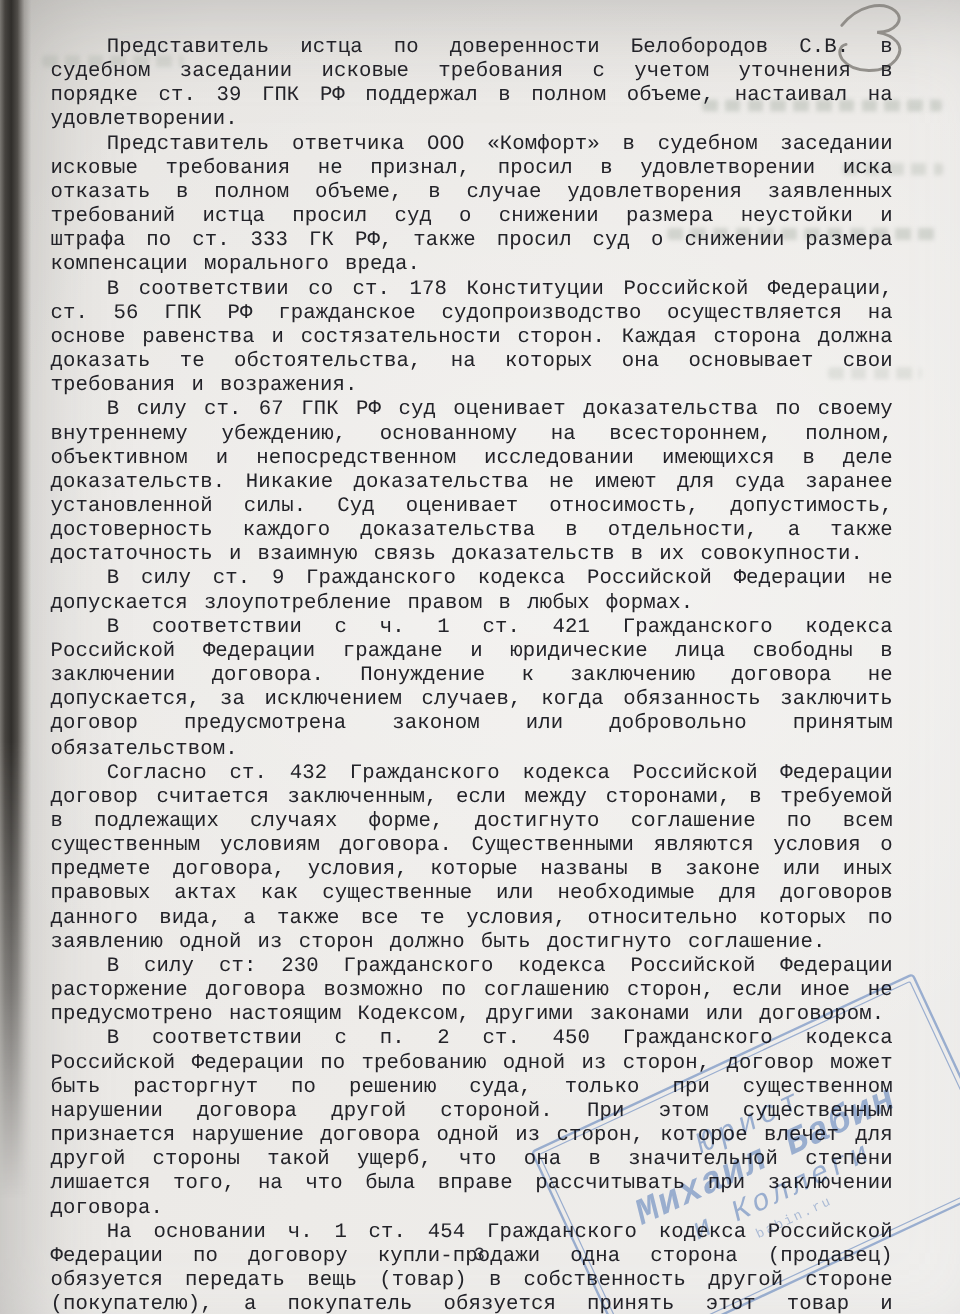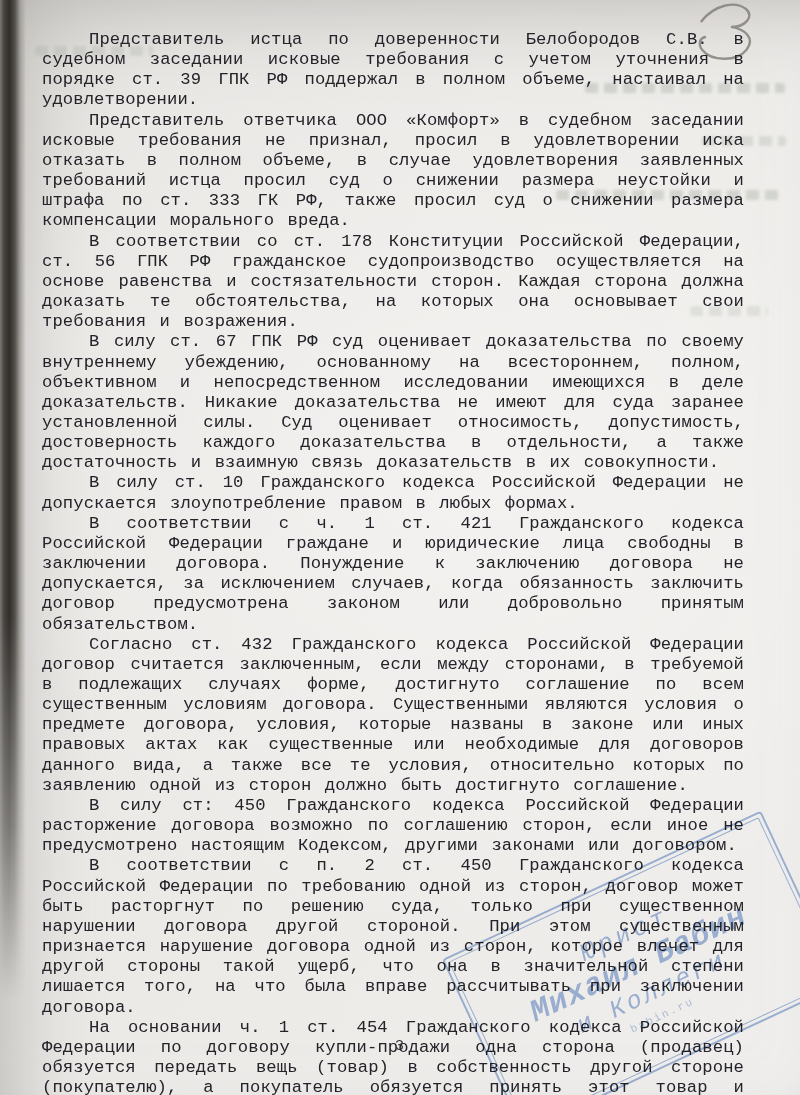--- a/index.html
+++ b/index.html
@@ -79,24 +79,24 @@
   <div class="bleed b2"></div>
   <div class="bleed b3"></div>
   <div class="bleed b4"></div>
   <div class="bleed b5"></div>
 
   <div class="text-block" style="color: rgb(35, 35, 41);">
       <p>Представитель истца по доверенности  Белобородов С.В. в судебном заседании исковые требования с учетом уточнения в порядке ст. 39 ГПК РФ поддержал в полном объеме, настаивал на удовлетворении.</p>
       <p>Представитель ответчика ООО «Комфорт» в судебном заседании  исковые требования не признал, просил в удовлетворении иска отказать в полном объеме, в случае удовлетворения заявленных требований истца просил суд о снижении размера неустойки и штрафа по ст. 333 ГК РФ, также просил суд о снижении размера компенсации морального вреда.</p>
       <p>В соответствии со ст. 178 Конституции Российской Федерации, ст. 56 ГПК РФ гражданское судопроизводство осуществляется на основе равенства и состязательности сторон. Каждая сторона должна доказать те обстоятельства, на которых она основывает свои требования и возражения.</p>
       <p>В силу ст. 67 ГПК РФ суд оценивает доказательства по своему внутреннему убеждению, основанному на всестороннем, полном, объективном и непосредственном исследовании имеющихся в деле доказательств. Никакие доказательства не имеют для суда заранее установленной силы. Суд оценивает относимость, допустимость, достоверность каждого доказательства в отдельности, а также достаточность и взаимную связь доказательств в их совокупности.</p>
-      <p>В силу ст. 10 Гражданского кодекса Российской Федерации не допускается злоупотребление правом в любых формах.</p>
+      <p>В силу ст. 9 Гражданского кодекса Российской Федерации не допускается злоупотребление правом в любых формах.</p>
       <p>В соответствии с ч. 1 ст. 421 Гражданского кодекса Российской Федерации граждане и юридические лица свободны в заключении договора. Понуждение к заключению договора не допускается, за исключением случаев, когда обязанность заключить договор предусмотрена законом или добровольно принятым обязательством.</p>
       <p>Согласно ст. 432 Гражданского кодекса Российской Федерации договор считается заключенным, если между сторонами, в требуемой в подлежащих случаях форме, достигнуто соглашение по всем существенным условиям договора. Существенными являются условия о предмете договора, условия, которые названы в законе или иных правовых актах как существенные или необходимые для договоров данного вида, а также все те условия, относительно которых по заявлению одной из сторон должно быть достигнуто соглашение.</p>
-      <p>В силу ст: 450 Гражданского кодекса Российской Федерации расторжение договора возможно по соглашению сторон, если иное не предусмотрено настоящим Кодексом, другими законами или договором.</p>
+      <p>В силу ст: 230 Гражданского кодекса Российской Федерации расторжение договора возможно по соглашению сторон, если иное не предусмотрено настоящим Кодексом, другими законами или договором.</p>
       <p>В соответствии с п. 2 ст. 450 Гражданского кодекса Российской Федерации по требованию одной из сторон, договор может быть расторгнут по решению суда, только при существенном нарушении договора другой стороной. При этом существенным признается нарушение договора одной из сторон, которое влечет для другой стороны такой ущерб, что она в значительной степени лишается того, на что была вправе рассчитывать при заключении договора.</p>
       <p>На основании ч. 1 ст. 454 Гражданского кодекса Российской Федерации по договору купли-продажи одна сторона (продавец) обязуется передать вещь (товар) в собственность другой стороне (покупателю), а покупатель обязуется принять этот товар и уплатить за него определенную денежную сумму (цену).</p>
       <p>Согласно ст. 469 Гражданского кодекса Российской Федерации продавец обязан передать покупателю товар, качество которого соответствует договору купли-продажи. При отсутствии в договоре купли-продажи условий о качестве товара продавец обязан передать покупателю товар, пригодный для целей, для которых товар такого рода обычно используется. Если продавец при заключении</p>
     </div>
 
   <div class="stamp" style="color: rgb(74, 119, 196);">
     <div class="stamp-outer"></div>
     <div class="stamp-inner"></div>
     <div class="stamp-content">
       <div class="stamp-l1">Юрист</div>

